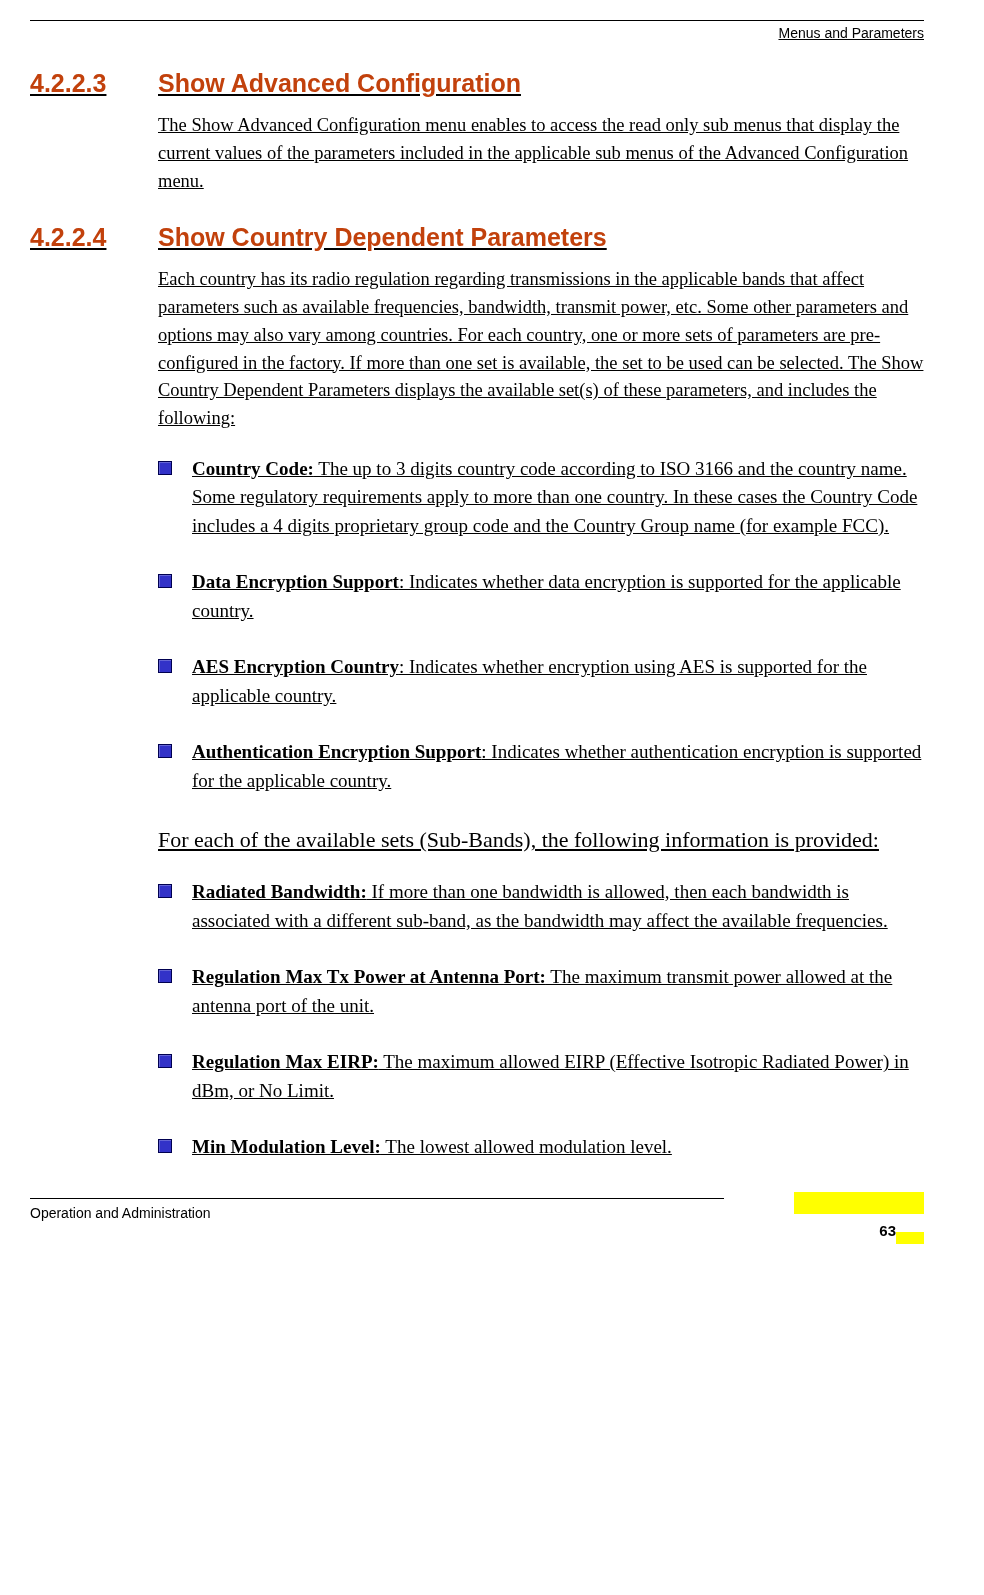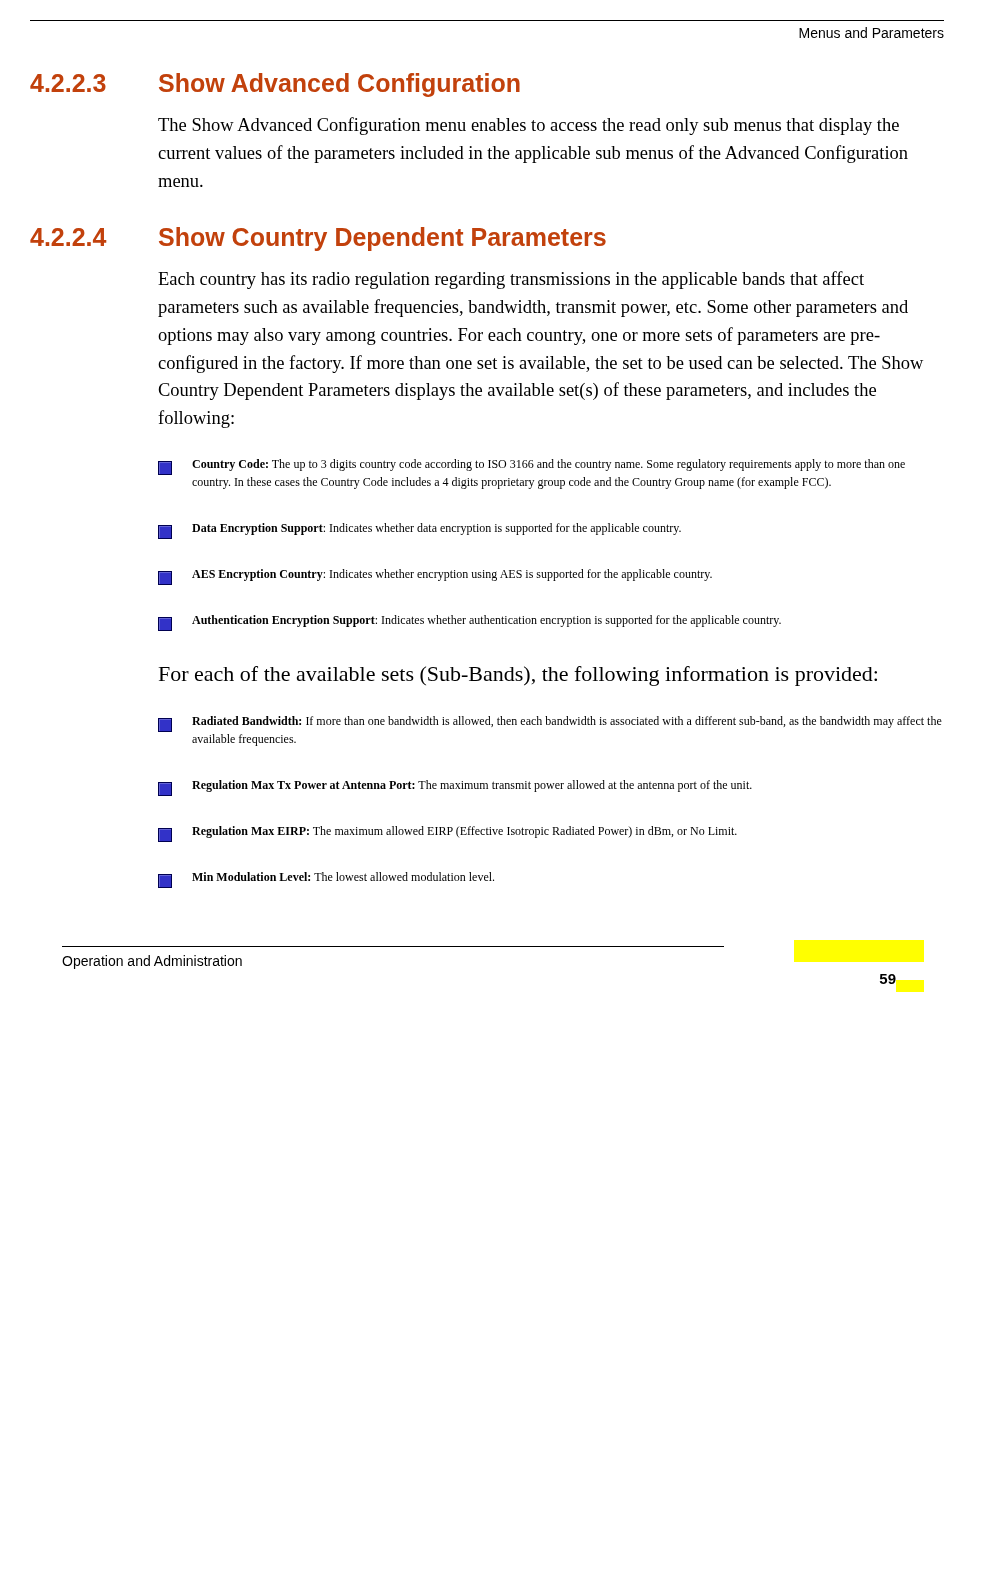--- a/index.html
+++ b/index.html
@@ -4,22 +4,23 @@
 <style>
   body {
     margin: 0;
     padding: 0;
     font-family: Georgia, 'Times New Roman', serif;
     background: #fff;
     width: 984px;
     color: #000;
   }
   .page {
-    padding: 0 40px 0 30px;
+    padding: 0 60px 0 30px;
     box-sizing: border-box;
+    text-decoration: underline;
   }
   .header-bar {
     border-top: 1px solid #000;
     margin-top: 20px;
     padding-top: 4px;
     text-align: right;
     font-family: Arial, Helvetica, sans-serif;
     font-size: 14px;
     padding-right: 0;
   }
@@ -47,21 +48,21 @@
     margin: 0 0 14px 0;
   }
   .bullet-list {
     list-style: none;
     padding: 0;
     margin: 22px 0 0 0;
   }
   .bullet-list li {
     position: relative;
     padding-left: 34px;
-    font-size: 12px;
+    font-size: 19px;
     line-height: 1.5;
     margin-bottom: 28px;
   }
   .bullet-list li::before {
     content: "";
     position: absolute;
     left: 0;
     top: 6px;
     width: 12px;
     height: 12px;
@@ -72,24 +73,23 @@
   .bold-label {
     font-family: Georgia, 'Times New Roman', serif;
     font-weight: bold;
   }
   .mid-para {
     font-size: 22px;
     line-height: 1.5;
     margin: 0 0 0 0;
   }
   .footer-wrap {
-    margin-top: 60px;
+    margin-top: 36px;
     position: relative;
     padding-bottom: 40px;
-    padding-left: 32px;
   }
   .footer-rule {
     border-top: 1px solid #000;
     margin: 0 260px 0 30px;
   }
   .footer-text {
     font-family: Arial, Helvetica, sans-serif;
     font-size: 14px;
     margin: 6px 0 0 30px;
   }
@@ -180,16 +180,16 @@
       </li>
     </ul>
   </div>
 </div>
 
 <div class="footer-wrap">
   <div class="footer-rule"></div>
   <div class="footer-text">Operation and Administration</div>
   <div class="footer-accent">
     <div class="yellow-block"></div>
-    <div class="page-number">59</div>
+    <div class="page-number">63</div>
     <div class="yellow-block2"></div>
   </div>
 </div>
 
 </body></html>

